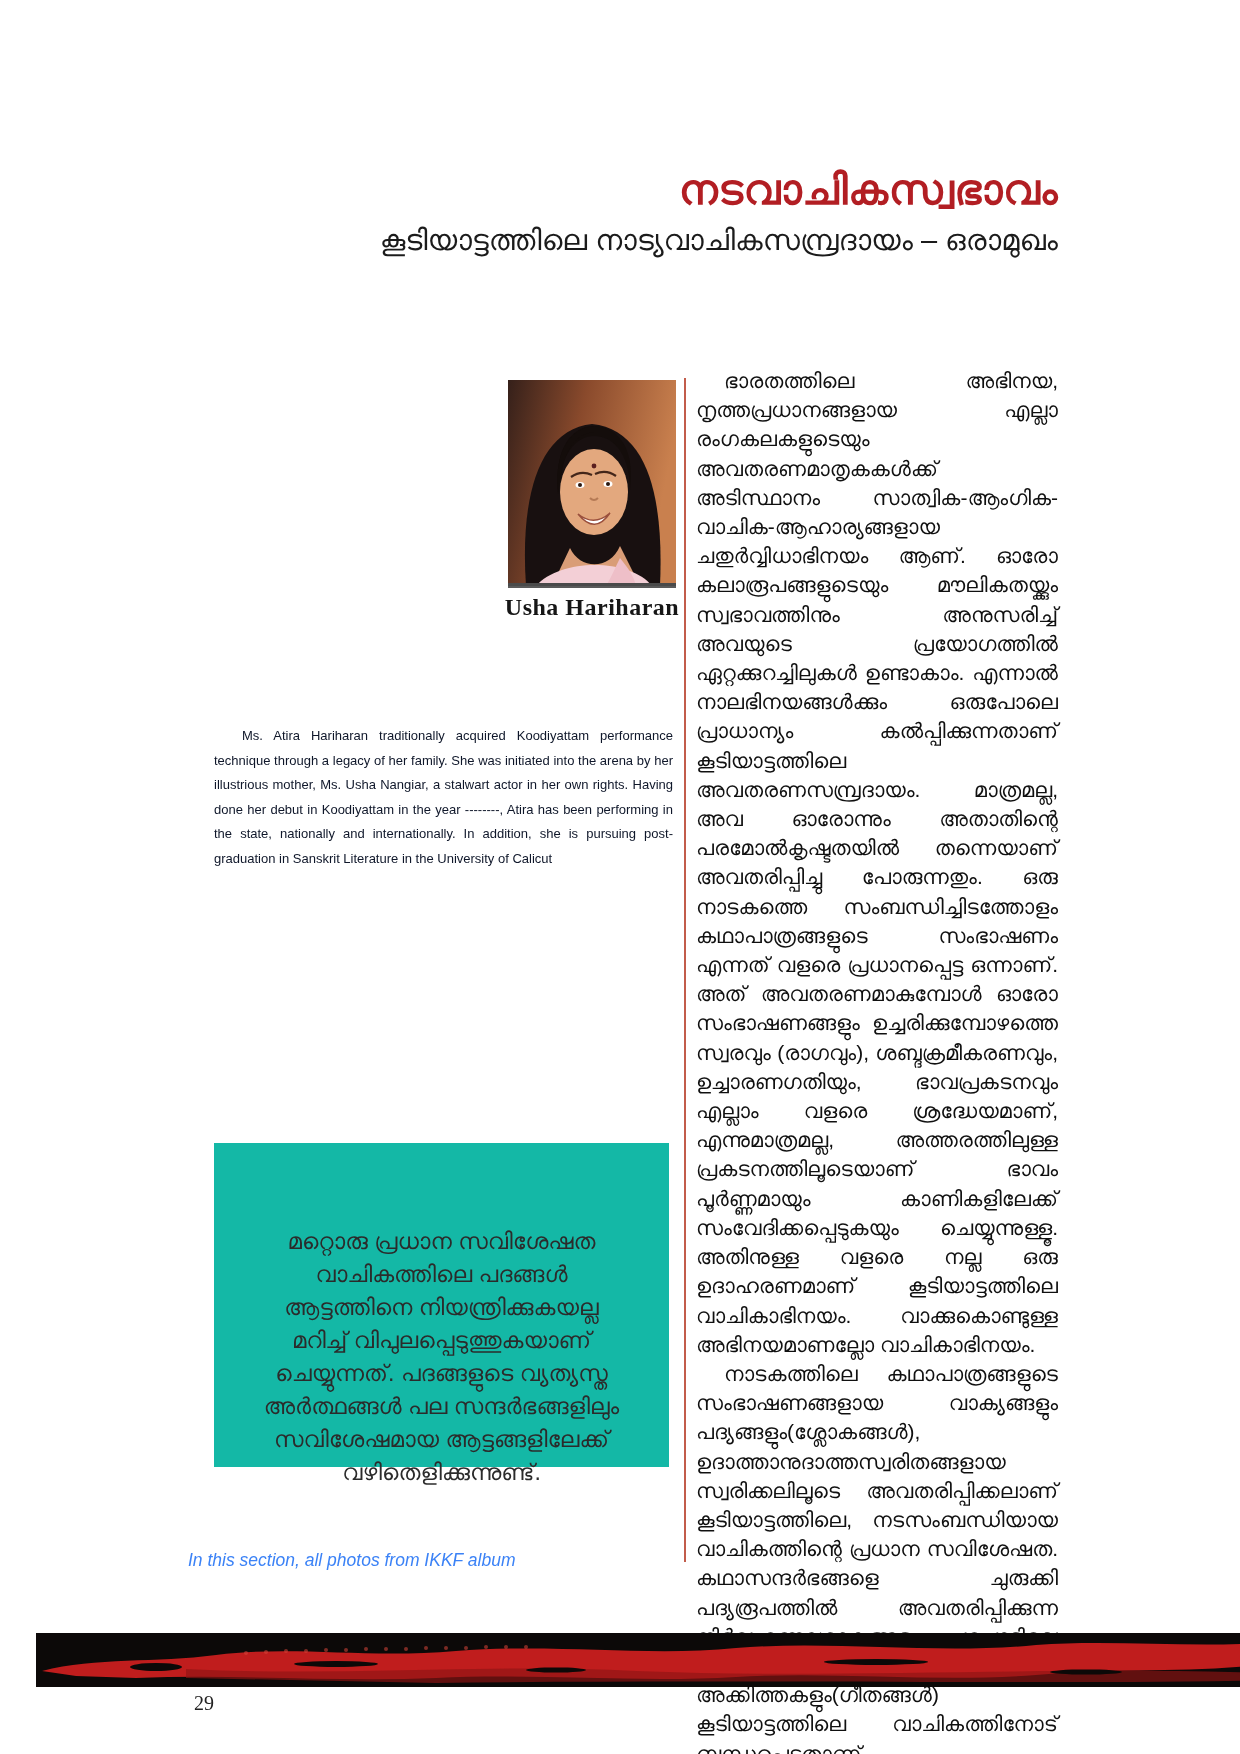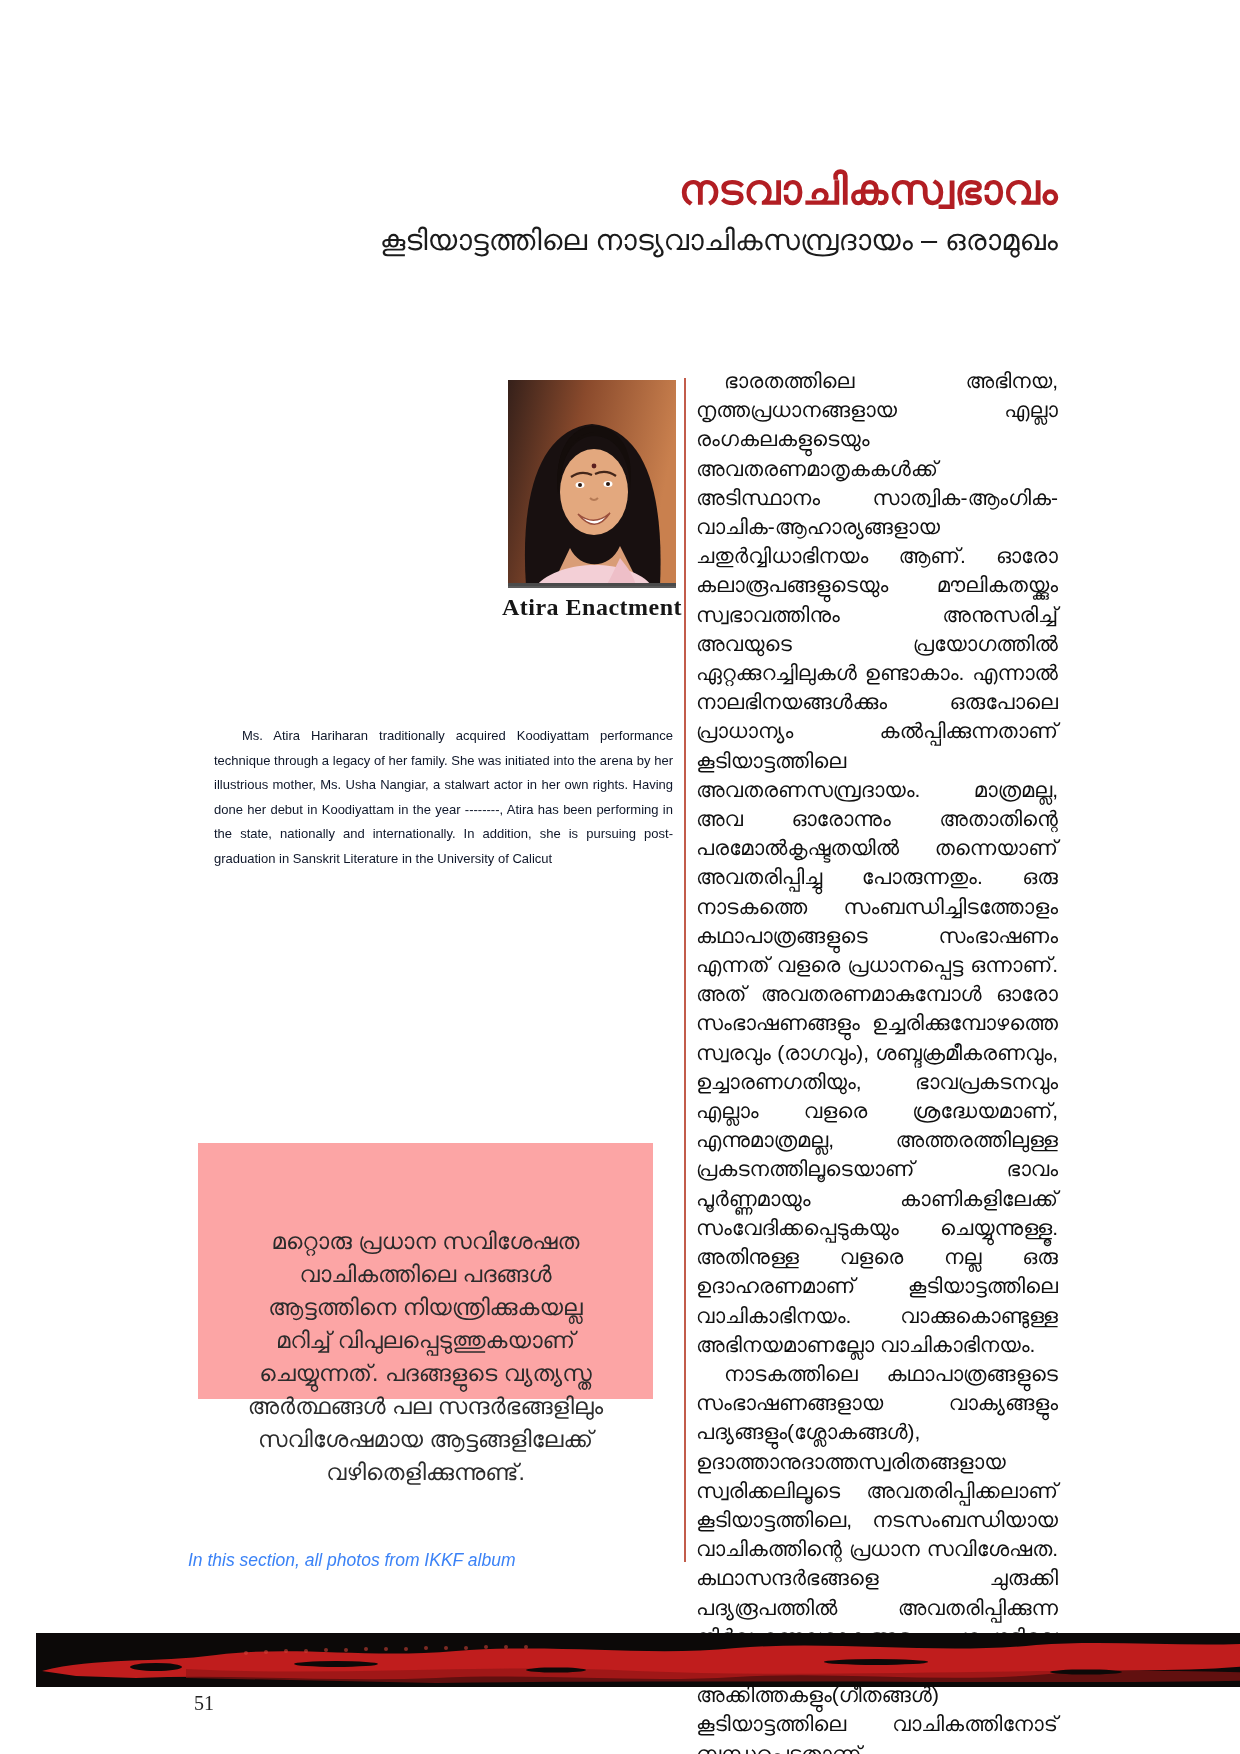--- a/index.html
+++ b/index.html
@@ -28,22 +28,22 @@
     position:absolute; left:430px; top:594px; width:252px;
     text-align:center; font-family:"Liberation Serif", serif;
     font-weight:700; font-size:24px; color:#161616; letter-spacing:0.5px;
   }
   .bio-block {
     position:absolute; left:178px; top:724px; width:459px;
     font-size:13px; line-height:24.6px; text-align:justify; color:#0f172a;
   }
   .bio-block p { margin:0; text-indent:28px; }
   .pull-quote-box {
-    position:absolute; left:162px; top:1143px; width:455px; height:256px;
-    background:#fca5a5;
+    position:absolute; left:178px; top:1143px; width:455px; height:324px;
+    background:#14b8a6;
   }
   .pull-quote-text {
     margin:82px auto 0 auto; width:372px;
     text-align:center; font-size:23px; line-height:33px; color:#2b2b2b;
   }
   .column-divider {
     position:absolute; left:648px; top:378px; width:2px; height:1184px;
     background:#c25c4b;
   }
   .body-column {
@@ -94,21 +94,21 @@
       <ellipse cx="72" cy="105" rx="4.5" ry="3" fill="#ffffff"></ellipse>
       <ellipse cx="100" cy="104" rx="4.5" ry="3" fill="#ffffff"></ellipse>
       <circle cx="72" cy="105" r="2" fill="#2a1710"></circle>
       <circle cx="100" cy="104" r="2" fill="#2a1710"></circle>
       <circle cx="86" cy="86" r="2.4" fill="#5a1f1f"></circle>
       <path d="M82,118 q4,4 8,0" stroke="#b57a55" stroke-width="2" fill="none"></path>
       <path d="M70,134 q16,13 32,-1 q-15,22 -32,1 Z" fill="#ffffff" stroke="#9a4f3c" stroke-width="1.5"></path>
       <rect x="0" y="203" width="168" height="3" fill="#4a4a4a"></rect>
     </svg>
   </div>
-  <div class="photo-caption">Atira Enactment</div>
+  <div class="photo-caption">Usha Hariharan</div>
 
   <div class="bio-block">
     <p>Ms. Atira Hariharan traditionally acquired Koodiyattam performance technique through a legacy of her family. She was initiated into the arena by her illustrious mother, Ms. Usha Nangiar, a stalwart actor in her own rights. Having done her debut in Koodiyattam in the year --------, Atira has been performing in the state, nationally and internationally. In addition, she is pursuing post-graduation in Sanskrit Literature in the University of Calicut</p>
   </div>
 
   <div class="pull-quote-box">
     <div class="pull-quote-text">മറ്റൊരു പ്രധാന സവിശേഷത വാചികത്തിലെ പദങ്ങൾ ആട്ടത്തിനെ നിയന്ത്രിക്കുകയല്ല മറിച്ച് വിപുലപ്പെടുത്തുകയാണ് ചെയ്യുന്നത്. പദങ്ങളുടെ വ്യത്യസ്ത അർത്ഥങ്ങൾ പല സന്ദർഭങ്ങളിലും സവിശേഷമായ ആട്ടങ്ങളിലേക്ക് വഴിതെളിക്കുന്നുണ്ട്.</div>
   </div>
 
   <div class="column-divider"></div>
@@ -146,15 +146,15 @@
         <circle cx="390" cy="15" r="2"></circle>
           <circle cx="410" cy="15" r="2"></circle>
           <circle cx="430" cy="15" r="2"></circle>
         <circle cx="450" cy="14" r="2"></circle>
           <circle cx="470" cy="14" r="2"></circle>
           <circle cx="490" cy="14" r="2"></circle>
       </g>
     </svg>
   </div>
 
-  <div class="page-number">51</div>
+  <div class="page-number">29</div>
 
 </div>
 
 </body></html>

